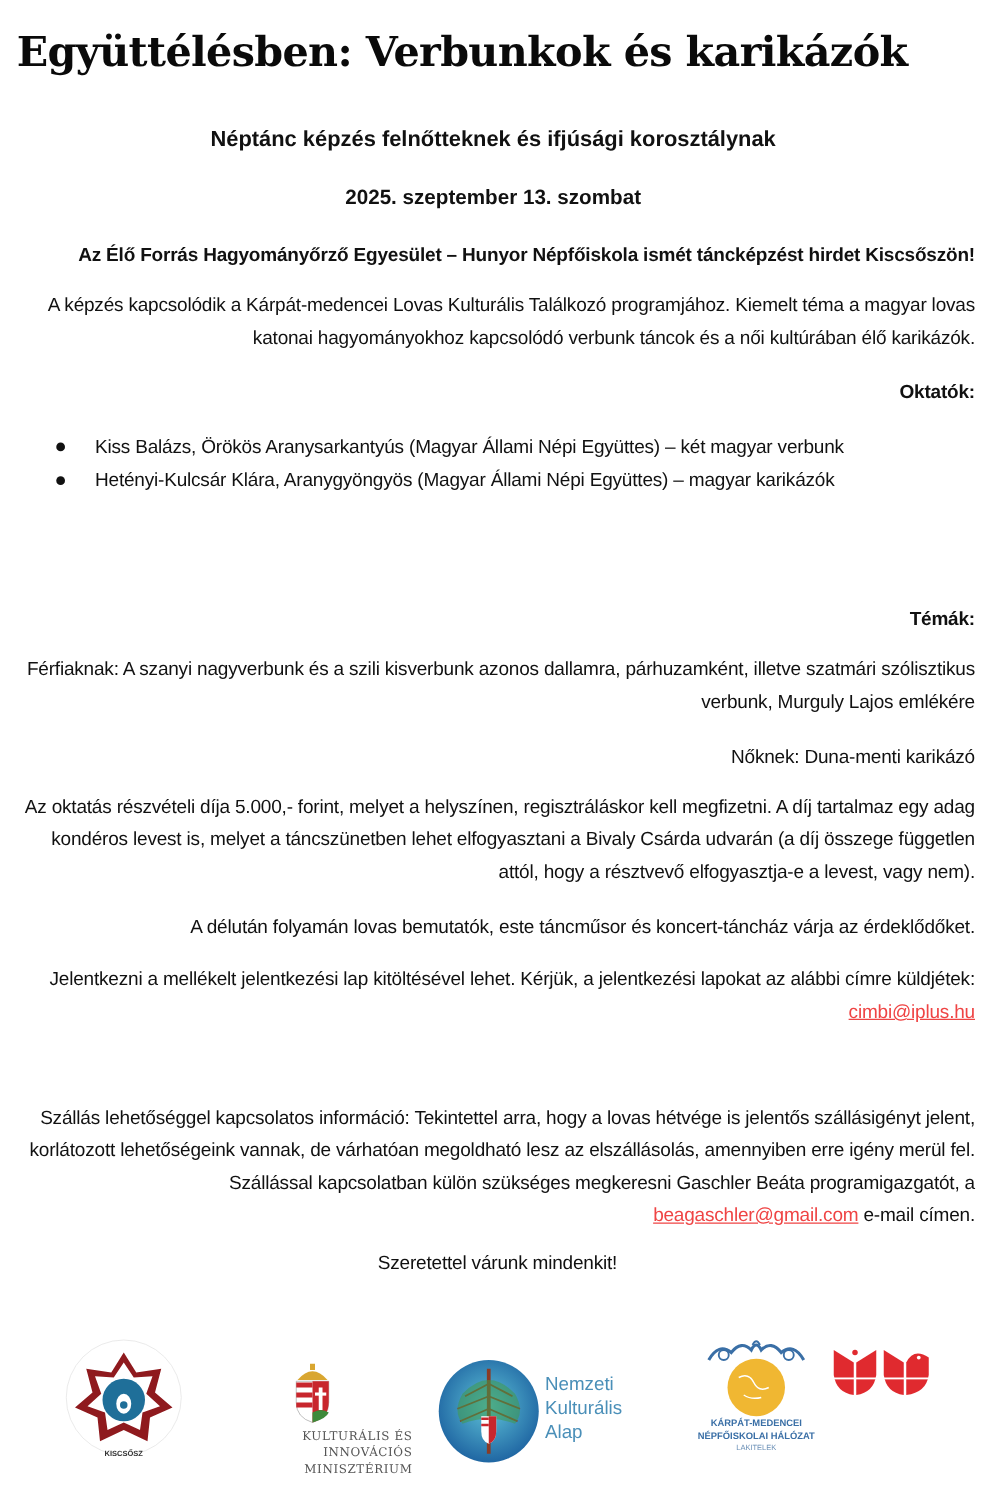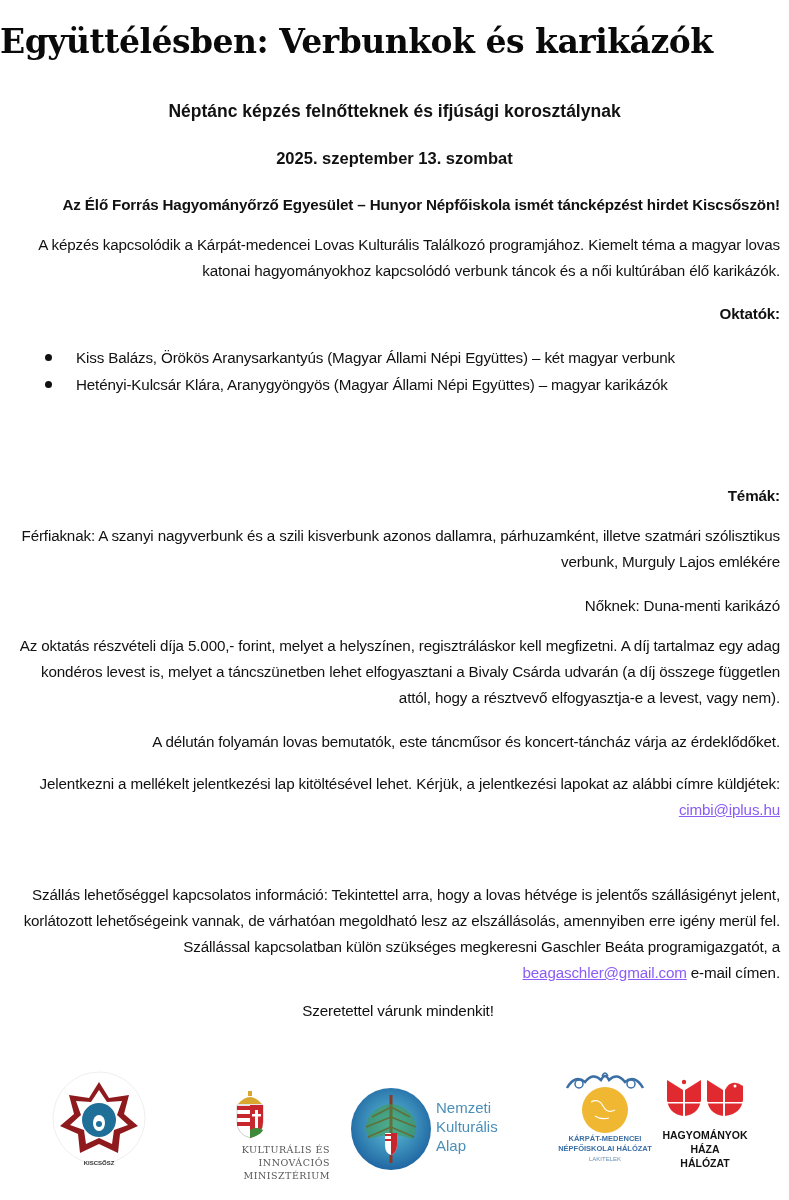--- a/index.html
+++ b/index.html
@@ -3,41 +3,41 @@
 <meta charset="utf-8">
 <style>
   html, body { margin: 0; padding: 0; background: #ffffff; }
   body {
     width: 789px; height: 1200px; position: relative; overflow: hidden;
     font-family: "Liberation Sans", "DejaVu Sans", sans-serif;
     color: #111111;
   }
   .page { position: absolute; left: 0; top: 0; width: 789px; height: 1200px; }
   .title {
-    position: absolute; left: 0; width: 726px; top: 22px; text-align: left;
+    position: absolute; left: 0; width: 726px; top: 22px; text-align: right;
     font-family: "DejaVu Serif", "Liberation Serif", serif;
     font-size: 33px; font-weight: bold; letter-spacing: -0.5px; color: #0a0a0a;
   }
   .subtitle {
     position: absolute; left: 0; width: 789px; top: 101px; text-align: center;
     font-size: 17.5px; font-weight: bold;
   }
   .date {
     position: absolute; left: 0; width: 789px; top: 149px; text-align: center;
     font-size: 16.5px; font-weight: bold;
   }
   .p {
     position: absolute; left: 16px; width: 764px;
     font-size: 15.2px; line-height: 26px; letter-spacing: -0.15px; text-align: right;
   }
   .b { font-weight: bold; }
   .bullets { position: absolute; left: 16px; width: 764px; top: 344px; margin: 0; padding: 0; list-style: none; }
   .bullets li { position: relative; padding-left: 60px; font-size: 15.2px; line-height: 27px; letter-spacing: -0.15px; }
   .bullets li .dot { position: absolute; left: 29px; top: 10px; width: 7px; height: 7px; border-radius: 50%; background: #111; }
-  a.link { color: #8b5cf6; }
+  a.link { color: #ef4444; }
   .center { text-align: center; }
   .logo { position: absolute; }
   .logo-text-nka { position: absolute; left: 436px; top: 1098px; font-size: 15px; line-height: 19px; color: #4a8fb8; }
   .kim-text { position: absolute; left: 170px; top: 1143px; width: 160px; text-align: right; font-family: "DejaVu Serif", "Liberation Serif", serif; font-size: 9.5px; line-height: 13px; color: #555; letter-spacing: 0.5px; }
   .kmn-text { position: absolute; left: 545px; top: 1134px; width: 120px; text-align: center; font-size: 7.5px; line-height: 10px; color: #3a6fa6; font-weight: bold; }
   .kmn-sub { font-weight: normal; font-size: 6px; color: #6a8fb6; }
   .hh-text { position: absolute; left: 655px; top: 1128px; width: 100px; text-align: center; font-size: 10.5px; line-height: 14px; font-weight: bold; color: #111; }
 </style>
 </head>
 <body>
@@ -152,19 +152,14 @@
     <svg width="80" height="44" viewBox="0 0 80 44">
       <path d="M2 4 L18 14 L18 40 Q4 38 2 24 Z" fill="#e02a2f"></path>
       <path d="M36 4 L20 14 L20 40 Q34 38 36 24 Z" fill="#e02a2f"></path>
       <circle cx="19" cy="6" r="2.2" fill="#e02a2f"></circle>
       <path d="M42 4 L58 14 L58 40 Q44 38 42 24 Z" fill="#e02a2f"></path>
       <path d="M78 10 Q66 2 60 14 L60 40 Q76 38 78 24 Z" fill="#e02a2f"></path>
       <circle cx="70" cy="10" r="1.5" fill="#fff"></circle>
       <rect x="2" y="26" width="76" height="1.5" fill="#fff"></rect>
     </svg>
   </div>
-  <div class="hh-text">
-    <div>HAGYOMÁNYOK</div>
-    <div>HÁZA</div>
-    <div>HÁLÓZAT</div>
-  </div>
 
 </div>
 
 </body></html>

